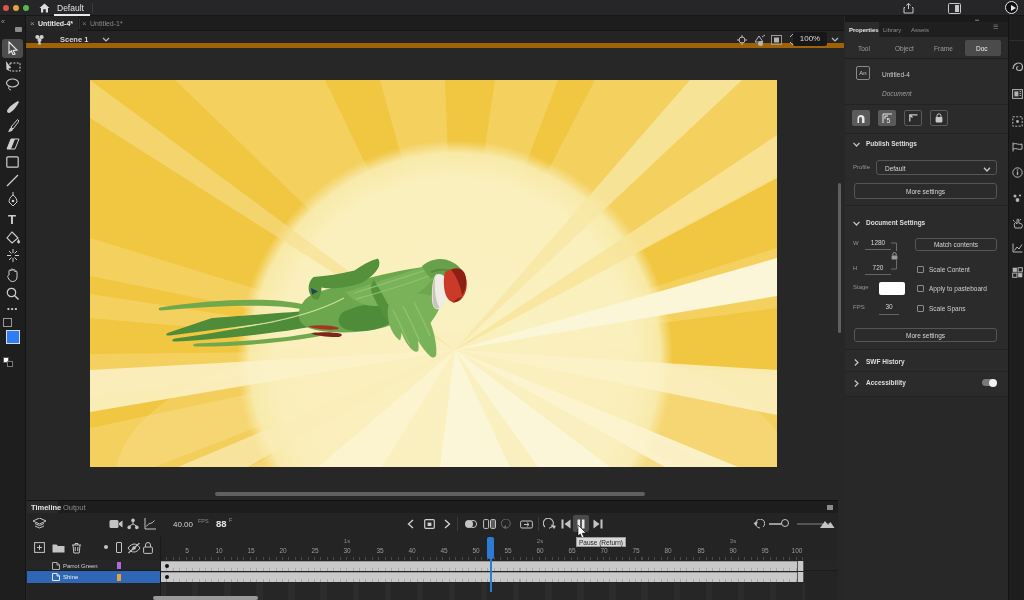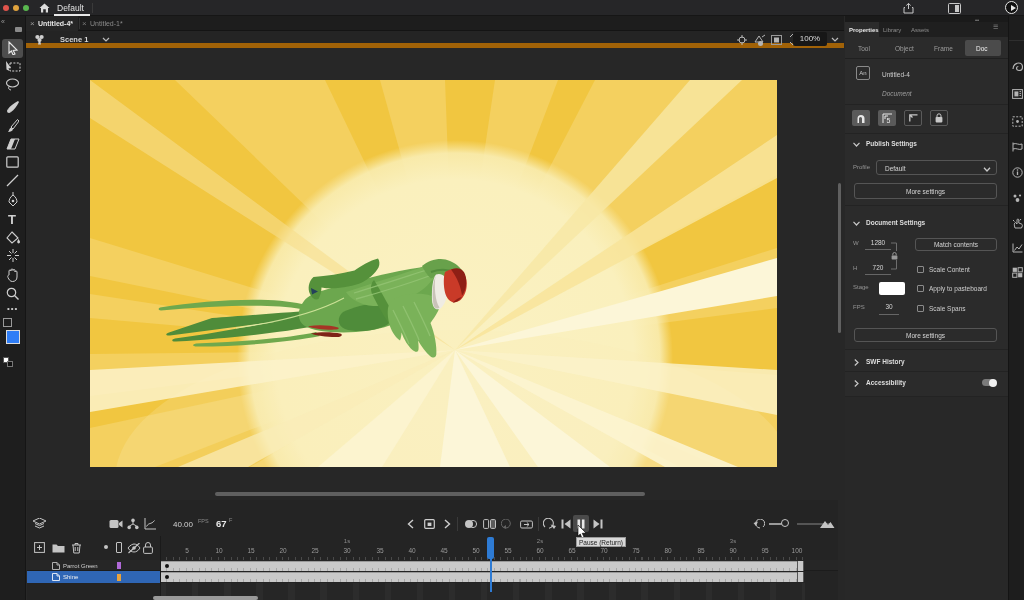--- a/index.html
+++ b/index.html
@@ -242,20 +242,26 @@
       <path d="M372 217 C369.5 220.5 366 222.5 362.5 223 C365.5 219.5 368.5 217.5 372 217 Z" fill="#8E1F15"></path>
     </g>
   </svg>
 
   <div class="abs" style="left:188px;top:444px;width:430px;height:4px;border-radius:2px;background:#606060"></div>
   <div class="abs" style="left:811px;top:135px;width:3px;height:150px;border-radius:2px;background:#606060"></div>
 </div>
 
 <div class="abs" style="left:27px;top:500px;width:811px;height:100px;background:#242424" id="timeline">
 
+  <div class="abs" style="left:0;top:0;width:811px;height:13px;background:#1d1d1d;border-top:1px solid #111">
+    <div class="abs" style="left:0;top:0;width:31px;height:13px;background:#2a2a2a"></div>
+    <div class="abs" style="left:4px;top:2px;font-size:7.5px;font-weight:bold;color:#e4e4e4">Timeline</div>
+    <div class="abs" style="left:36px;top:2px;font-size:7.5px;color:#8a8a8a">Output</div>
+    <div class="abs" style="left:800px;top:4px;width:6px;height:5px;background:#8a8a8a"></div>
+  </div>
 
   <div class="abs" style="left:0;top:13px;width:811px;height:23px;background:#242424">
     <svg class="abs" style="left:6px;top:5px" width="13" height="12" viewBox="0 0 13 12">
         <path d="M6.5 0 L13 3 L6.5 6 L0 3 Z M2 5.5 L6.5 7.6 L11 5.5 M2 8 L6.5 10 L11 8" stroke="#c4c4c4" fill="none"></path>
       </svg>
     <svg class="abs" style="left:82px;top:6px" width="14" height="10" viewBox="0 0 14 10">
         <rect x="0.5" y="1" width="9" height="8" rx="1.5" fill="#c4c4c4"></rect>
         <path d="M10 4 L13.5 1.5 V8.5 L10 6 Z" fill="#c4c4c4"></path>
       </svg>
     <svg class="abs" style="left:100px;top:5px" width="12" height="12" viewBox="0 0 12 12">
@@ -263,21 +269,21 @@
         <circle cx="2.2" cy="9.4" r="1.8" fill="#c4c4c4"></circle>
         <circle cx="9.8" cy="9.4" r="1.8" fill="#c4c4c4"></circle>
         <path d="M6 4 V6 M6 6 L2.5 8 M6 6 L9.5 8" stroke="#c4c4c4"></path>
       </svg>
     <svg class="abs" style="left:117px;top:5px" width="12" height="12" viewBox="0 0 12 12">
         <path d="M1 0 V11 H12" stroke="#c4c4c4" fill="none"></path>
         <path d="M2.5 8.5 C5 4 7 7 10.5 2.5" stroke="#c4c4c4" fill="none"></path>
       </svg>
     <div class="abs" style="left:146px;top:7px;font-size:8px;color:#d2d2d2">40.00</div>
     <div class="abs" style="left:171px;top:5px;font-size:5.5px;color:#8a8a8a">FPS</div>
-    <div class="abs" style="left:189px;top:5px;font-size:9.5px;font-weight:bold;color:#e8e8e8">67</div>
+    <div class="abs" style="left:189px;top:5px;font-size:9.5px;font-weight:bold;color:#e8e8e8">88</div>
     <div class="abs" style="left:202px;top:4px;font-size:5.5px;color:#8a8a8a">F</div>
 
     <svg class="abs" style="left:380px;top:6px" width="7" height="10" viewBox="0 0 7 10">
         <path d="M6 1 L1.5 5 L6 9" stroke="#cfcfcf" stroke-width="1.4" fill="none"></path>
       </svg>
     <svg class="abs" style="left:397px;top:6px" width="11" height="10" viewBox="0 0 11 10">
         <rect x="0.7" y="0.7" width="9.6" height="8.6" rx="1" stroke="#cfcfcf" fill="none" stroke-width="1.2"></rect>
         <rect x="3.6" y="3.6" width="3.8" height="3.4" fill="#cfcfcf"></rect>
       </svg>
     <svg class="abs" style="left:417px;top:6px" width="7" height="10" viewBox="0 0 7 10">

